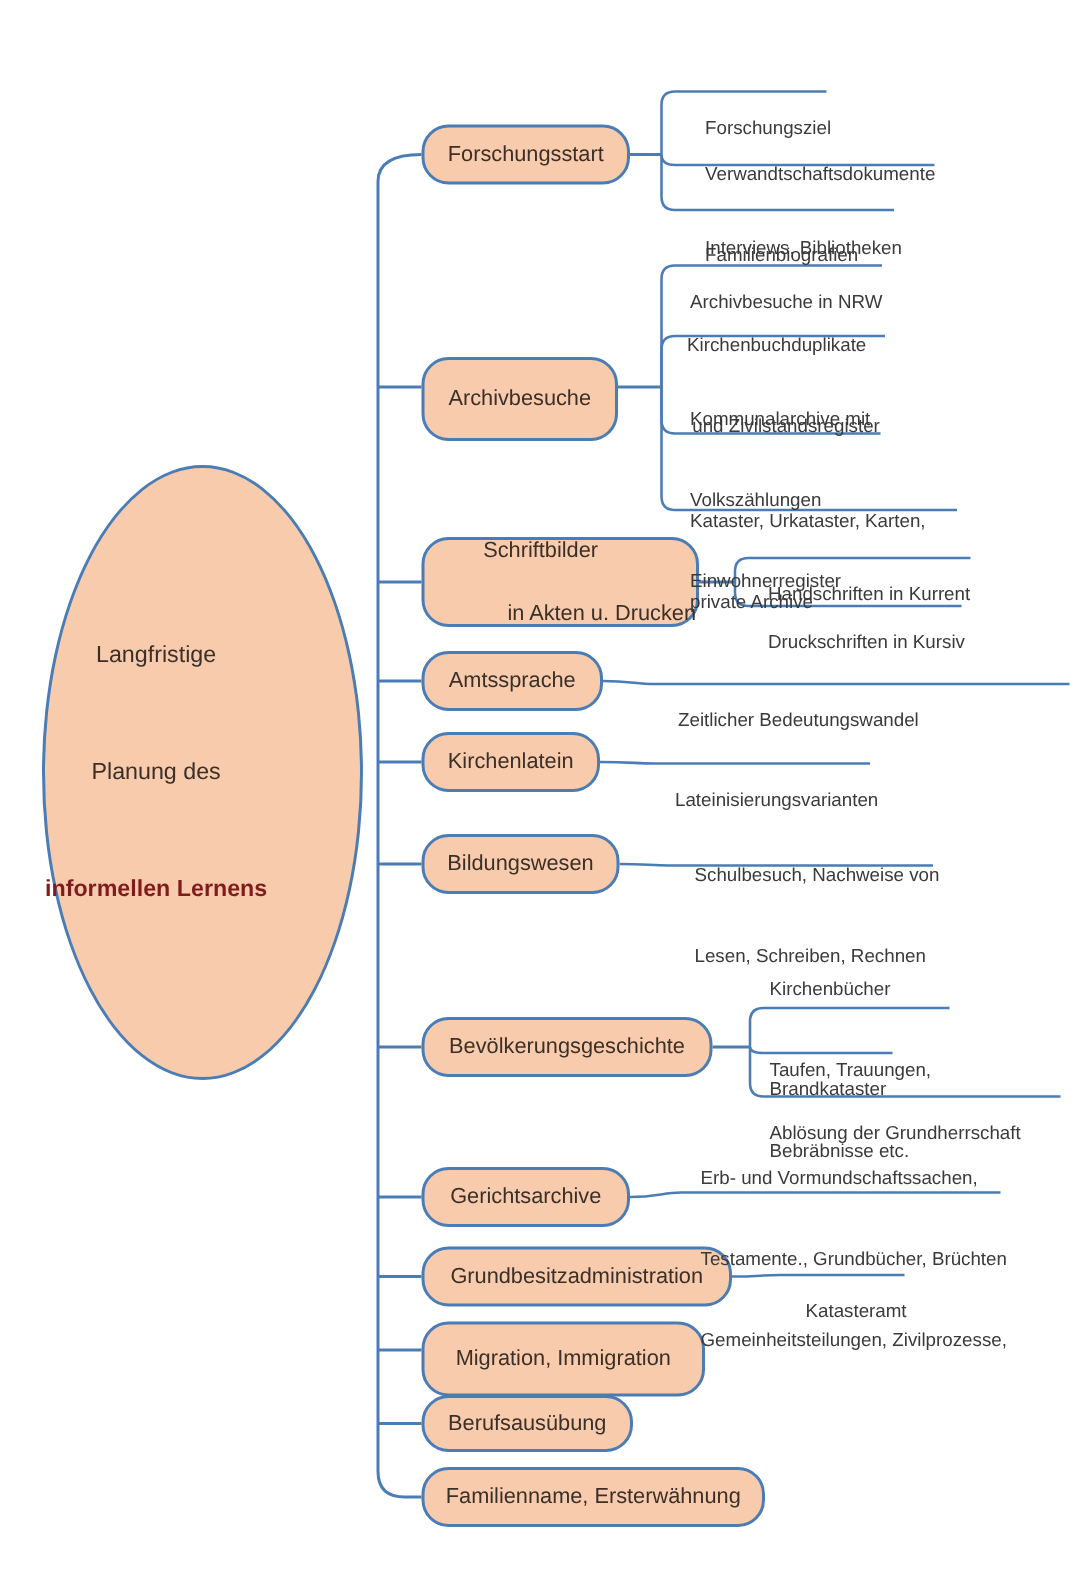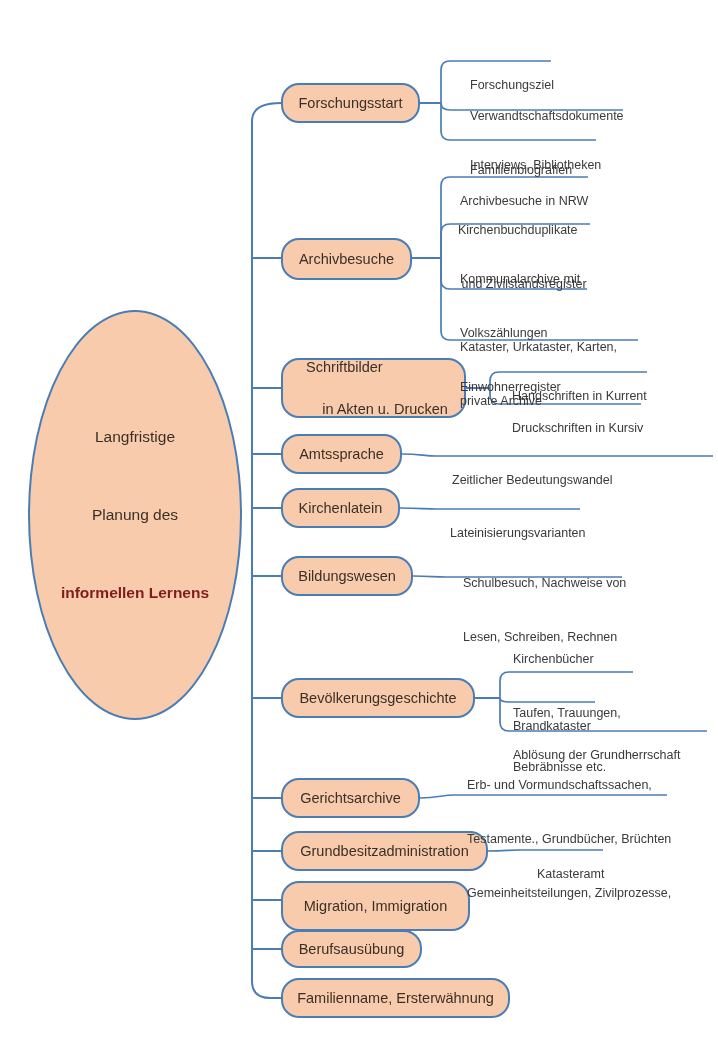--- a/index.html
+++ b/index.html
@@ -15,33 +15,33 @@
     font-family:"Liberation Sans","DejaVu Sans",sans-serif;
     color:var(--leaf-text);
   }
   .links{position:absolute;left:0;top:0;pointer-events:none;}
   .links path{fill:none;stroke:var(--line);}
   .links .trunk,.links .stub{stroke-width:2;}
   .links .leafline{stroke-width:1.7;}
   .root-ellipse{
     position:absolute;left:28px;top:310px;width:214px;height:410px;
     background:var(--node-fill);border:2px solid var(--line);border-radius:50%;
-    display:flex;align-items:center;justify-content:center;
+    display:flex;align-items:center;
   }
   .root-text{
     text-align:center;font-size:15.5px;line-height:26px;color:var(--node-text);
     white-space:pre-wrap;
   }
   .root-text .bold{font-weight:bold;color:#7f1d1d;}
   .node{
     position:absolute;background:var(--node-fill);border:2px solid var(--line);
     border-radius:18px;display:flex;align-items:center;justify-content:center;
     font-size:14.5px;color:var(--node-text);white-space:pre-wrap;
   }
-  .node.left-align{justify-content:center;padding-left:7px;line-height:21px;}
+  .node.left-align{justify-content:flex-end;padding-left:7px;line-height:21px;}
   .leaf{
     position:absolute;font-size:12.5px;line-height:18px;color:var(--leaf-text);
     white-space:pre-wrap;
   }
 </style>
 </head>
 <body>
 
 <div>
 
@@ -93,21 +93,21 @@
       <div>Langfristige</div>
       <div>Planung des</div>
       <div class="bold">informellen Lernens</div>
     </div>
   </div>
 
   <div class="node" style="left:281px;top:83px;width:139px;height:40px">
     <span>Forschungsstart</span>
   </div>
 
-  <div class="node" style="left:281px;top:238px;width:131px;height:42px">
+  <div class="node" style="left:281px;top:238px;width:131px;height:56px">
     <span>Archivbesuche</span>
   </div>
 
   <div class="node left-align" style="left:281px;top:358px;width:185px;height:60px">
     <span><span>Schriftbilder</span><br>
     <span>in Akten u. Drucken</span></span>
   </div>
 
   <div class="node" style="left:281px;top:434px;width:121px;height:40px">
     <span>Amtssprache</span>

